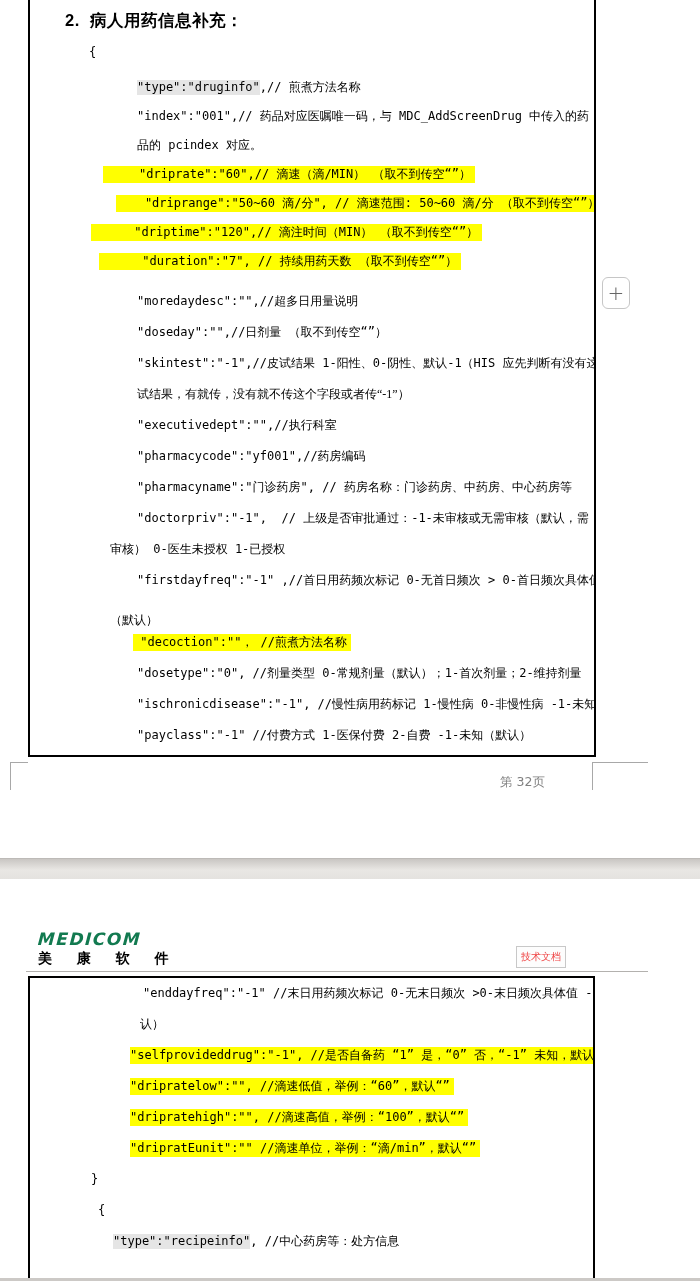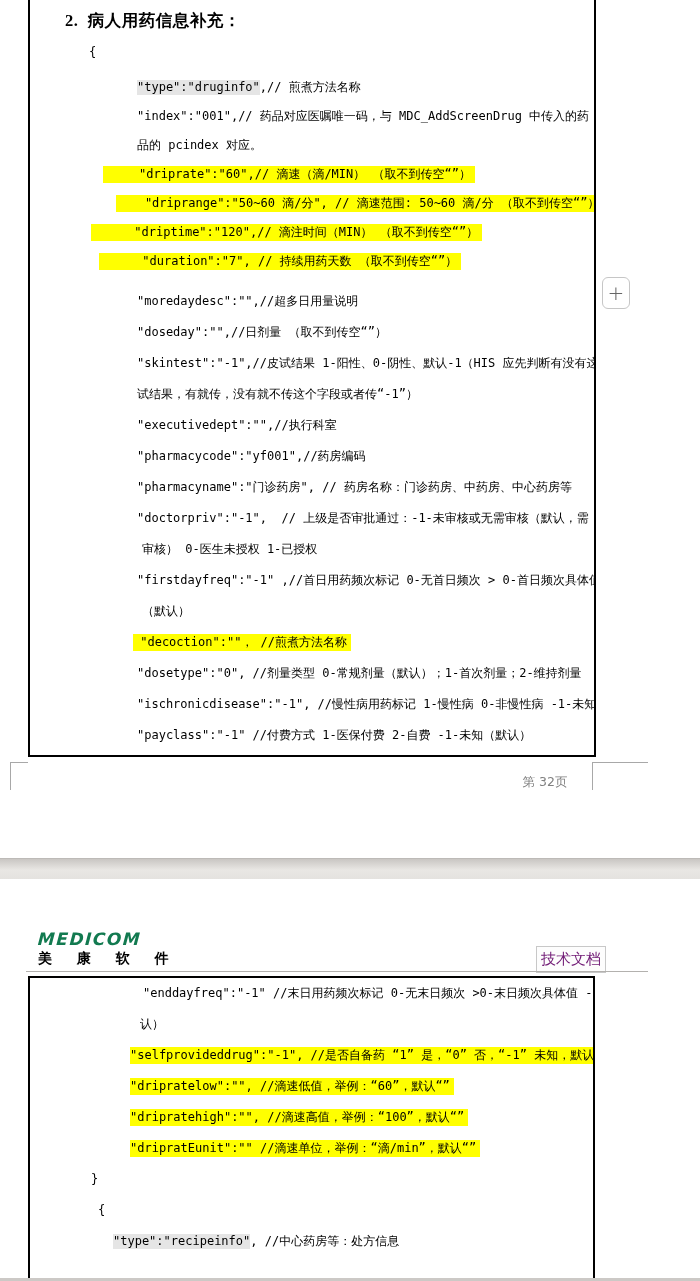--- a/index.html
+++ b/index.html
@@ -15,45 +15,45 @@
   }
   #p1-box{left:28px;top:0;width:568px;height:757px;border-top:none;}
   #p2-box{left:28px;top:976px;width:567px;height:305px;border-bottom:none;}
   
   .row{
     display:flex;align-items:center;overflow:hidden;white-space:pre;
     font-size:12px;line-height:1.2;color:#000;
     font-family:"DejaVu Sans Mono","Liberation Mono",monospace,sans-serif;
   }
   .row.head{
-    font-family:Liberation Serif, serif;
+    font-family:Liberation Sans, sans-serif;
     font-weight:bold;font-size:16.5px;letter-spacing:0.5px;
   }
   .row span{white-space:pre;}
   .hl-y{background:#ffff00;padding:1px 4px 1px 0;}
   .hl-g{background:#e5e5e5;}
   
   .ind-h  {padding-left:35px;}
   .ind-b  {padding-left:59px;}
   .ind-c  {padding-left:107px;}
-  .ind-c2 {padding-left:112px;}
+  .ind-c2 {padding-left:80px;}
   .ind-ya {padding-left:73px;}
   .ind-yb {padding-left:86px;}
   .ind-yc {padding-left:61px;}
   .ind-yd {padding-left:69px;}
   .ind-ye {padding-left:103px;}
   .ind-p2c{padding-left:113px;}
   .ind-p2b{padding-left:110px;}
   .ind-p2y{padding-left:100px;}
   .ind-p2x{padding-left:61px;}
   .ind-p3b{padding-left:68px;}
   .ind-p2t{padding-left:83px;}
   
   #p1-footer{
-    position:absolute;top:774px;left:500px;width:90px;text-align:center;
+    position:absolute;top:774px;left:500px;width:90px;text-align:left;
     color:#808080;font-size:12.5px;
     font-family:"DejaVu Sans","Liberation Sans",sans-serif;
   }
   .mark{position:absolute;background:#a8a8a8;}
   
   #separator{
     position:absolute;left:0;top:858px;width:700px;height:20px;
     background:linear-gradient(#c9c6c3,#e9e7e4 55%,#e4e2df);
     border-top:1px solid #bdbab7;
   }
@@ -78,50 +78,50 @@
   }
   #logo-cn{
     margin-top:3px;color:#000;font-weight:bold;font-size:14px;
     letter-spacing:10px;
     font-family:"DejaVu Sans","Liberation Sans",sans-serif;line-height:1.1;
   }
   #header-rule{
     position:absolute;left:26px;top:971px;width:622px;height:1px;background:#b3b1ae;
   }
   #doc-tag{
-    position:absolute;left:536px;top:946px;box-sizing:border-box;
-    border:1px solid #c8c8c8;padding:3px 4px;color:#701a75;font-size:15px;
+    position:absolute;left:516px;top:946px;box-sizing:border-box;
+    border:1px solid #c8c8c8;padding:3px 4px;color:#ef4444;font-size:10px;
     font-family:"DejaVu Sans","Liberation Sans",sans-serif;background:#fdfdfd;
   }
 </style>
 </head>
 <body>
 
 <div id="p1-box" class="doc-box">
   <div id="p1-lines">
       <div class="row ind-h head" style="height: 30px; margin-top: 6px;"><span>2.  病人用药信息补充：</span></div>
       <div class="row ind-b" style="height: 32px;"><span>{</span></div>
       <div class="row ind-c" style="height: 29px; margin-top: 5px;"><span class="hl-g">"type":"druginfo"</span><span>,// 煎煮方法名称</span></div>
       <div class="row ind-c" style="height: 29px;"><span>"index":"001",// 药品对应医嘱唯一码，与 MDC_AddScreenDrug 中传入的药</span></div>
       <div class="row ind-c" style="height: 29px;"><span>品的 pcindex 对应。</span></div>
       <div class="row ind-ya" style="height: 29px;"><span class="hl-y">     "driprate":"60",// 滴速（滴/MIN） （取不到传空“”）</span></div>
       <div class="row ind-yb" style="height: 29px;"><span class="hl-y">    "driprange":"50~60 滴/分", // 滴速范围: 50~60 滴/分 （取不到传空“”）</span></div>
       <div class="row ind-yc" style="height: 29px;"><span class="hl-y">      "driptime":"120",// 滴注时间（MIN） （取不到传空“”）</span></div>
       <div class="row ind-yd" style="height: 29px;"><span class="hl-y">      "duration":"7", // 持续用药天数 （取不到传空“”）</span></div>
       <div class="row ind-c" style="height: 31px; margin-top: 10px;"><span>"moredaydesc":"",//超多日用量说明</span></div>
       <div class="row ind-c" style="height: 31px;"><span>"doseday":"",//日剂量 （取不到传空“”）</span></div>
       <div class="row ind-c" style="height: 31px;"><span>"skintest":"-1",//皮试结果 1-阳性、0-阴性、默认-1（HIS 应先判断有没有这个药品的皮</span></div>
-      <div class="row ind-c" style="height: 31px;"><span>试结果，有就传，没有就不传这个字段或者传“-1”）</span></div>
+      <div class="row ind-c" style="height: 31px; font-family: Liberation Serif, serif;"><span>试结果，有就传，没有就不传这个字段或者传“-1”）</span></div>
       <div class="row ind-c" style="height: 31px;"><span>"executivedept":"",//执行科室</span></div>
       <div class="row ind-c" style="height: 31px;"><span>"pharmacycode":"yf001",//药房编码</span></div>
       <div class="row ind-c" style="height: 31px;"><span>"pharmacyname":"门诊药房", // 药房名称：门诊药房、中药房、中心药房等</span></div>
       <div class="row ind-c" style="height: 31px;"><span>"doctorpriv":"-1",  // 上级是否审批通过：-1-未审核或无需审核（默认，需 PASS 系统</span></div>
       <div class="row ind-c2" style="height: 31px;"><span>审核） 0-医生未授权 1-已授权</span></div>
       <div class="row ind-c" style="height: 31px;"><span>"firstdayfreq":"-1" ,//首日用药频次标记 0-无首日频次 &gt; 0-首日频次具体值 -1-未知</span></div>
-      <div class="row ind-c2" style="height: 31px;"><span>（默认）</span></div>
+      <div class="row ind-c2" style="height: 31px; align-items: flex-end;"><span>（默认）</span></div>
       <div class="row ind-ye" style="height: 31px;"><span class="hl-y"> "decoction":""， //煎煮方法名称</span></div>
       <div class="row ind-c" style="height: 31px;"><span>"dosetype":"0", //剂量类型 0-常规剂量（默认）；1-首次剂量；2-维持剂量</span></div>
       <div class="row ind-c" style="height: 31px;"><span>"ischronicdisease":"-1", //慢性病用药标记 1-慢性病 0-非慢性病 -1-未知（默认）</span></div>
       <div class="row ind-c" style="height: 31px;"><span>"payclass":"-1" //付费方式 1-医保付费 2-自费 -1-未知（默认）</span></div>
     </div>
 </div>
 
 <div id="p1-footer">第 32页</div>
 
 <div class="mark" style="left:10px;top:762px;width:18px;height:1px;"></div>

